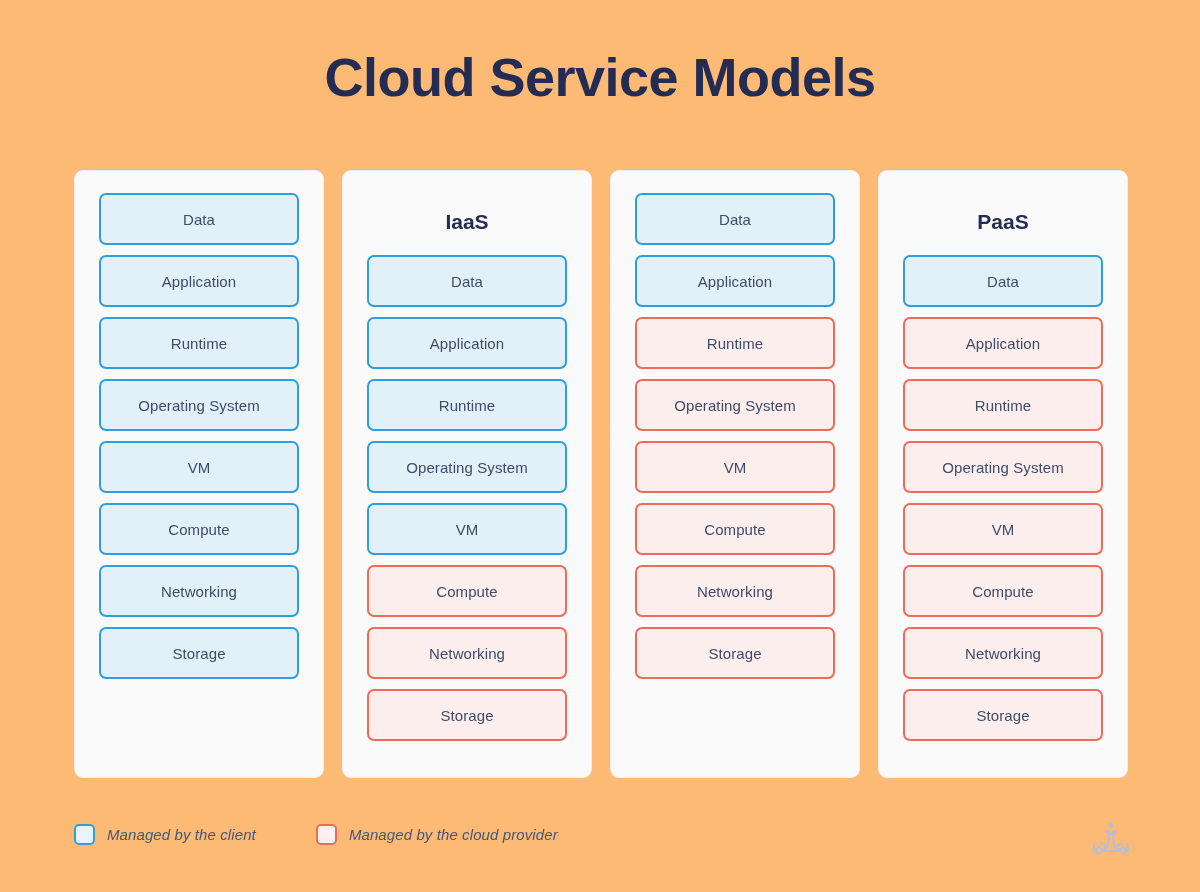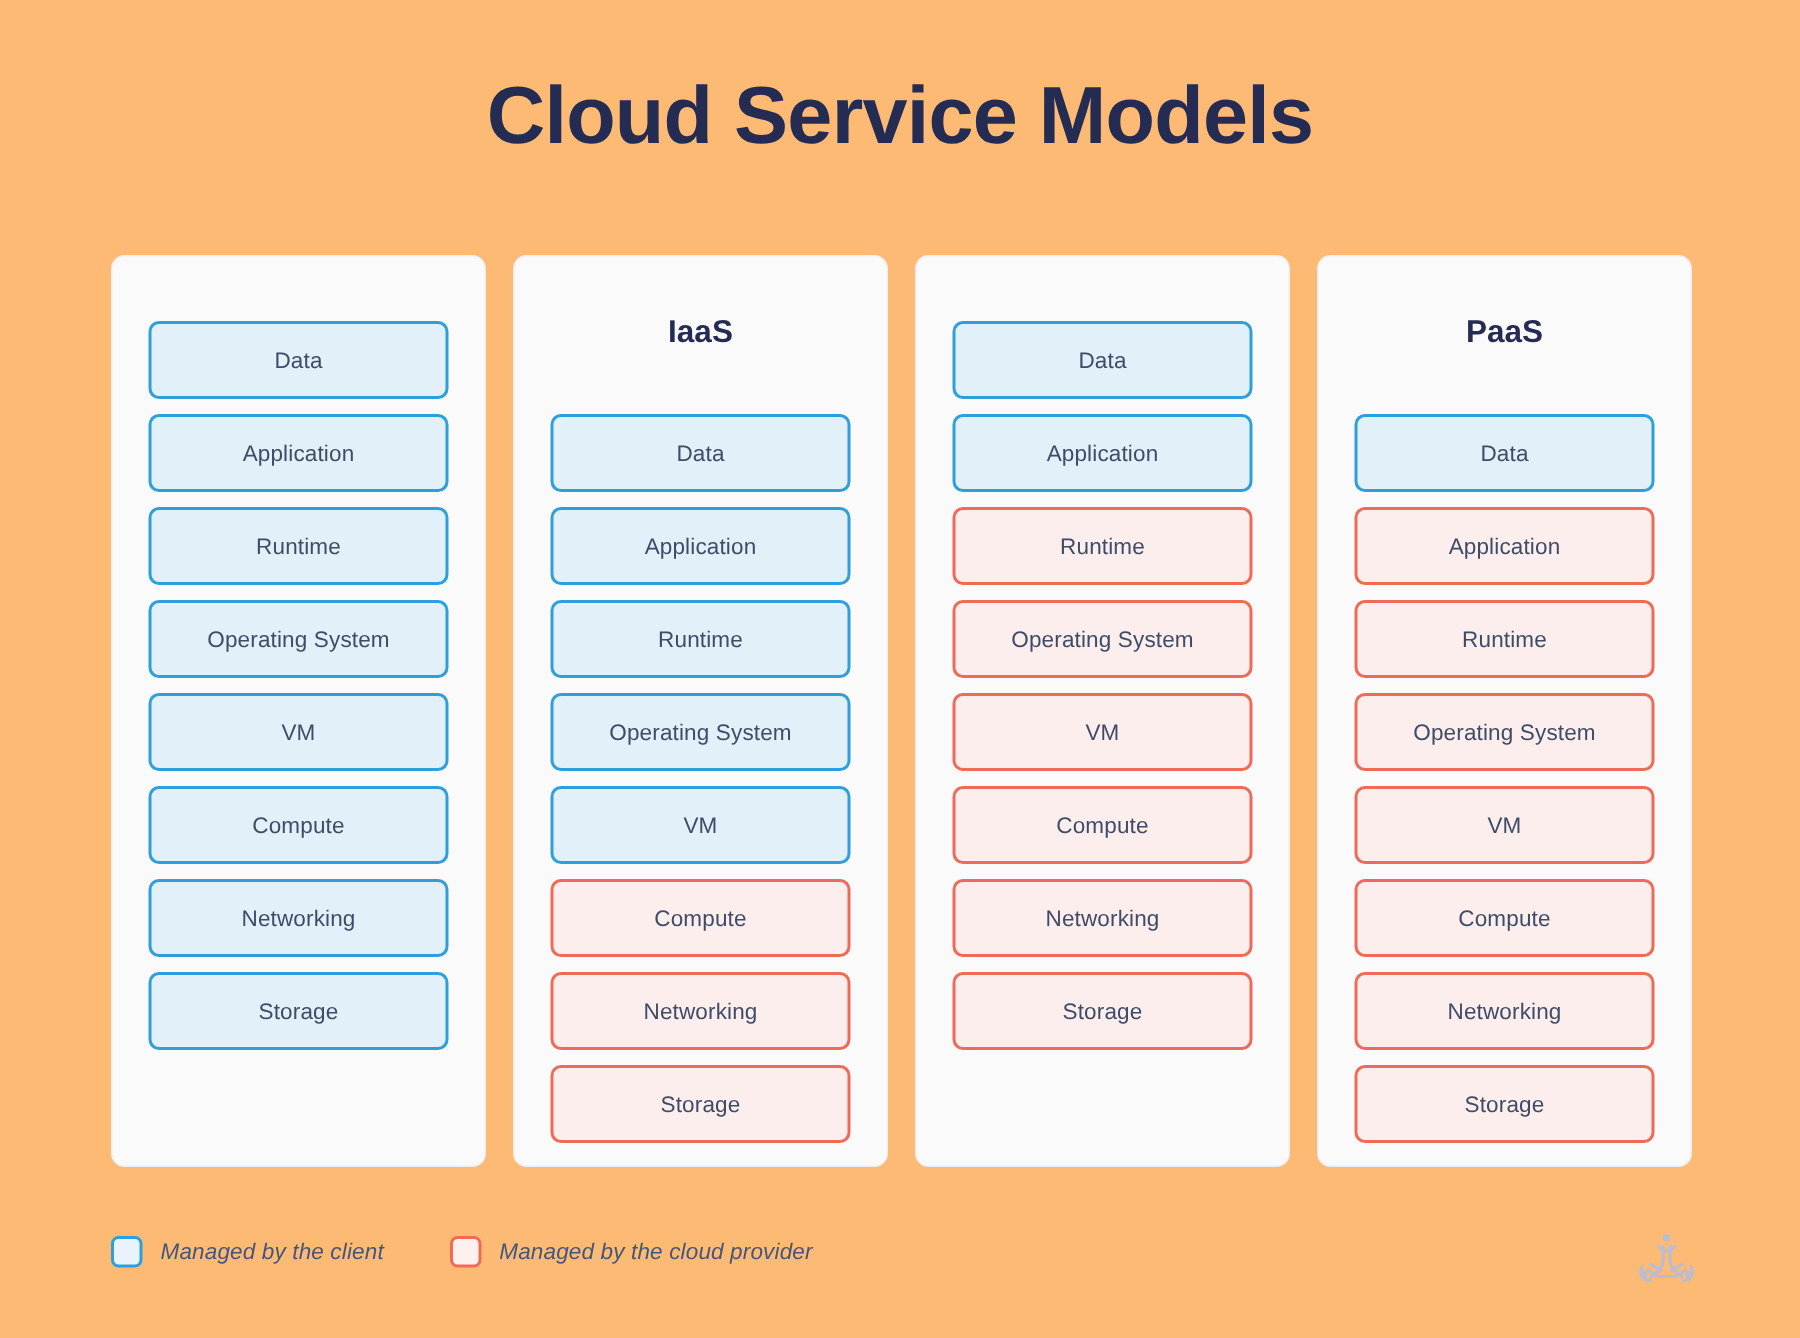--- a/index.html
+++ b/index.html
@@ -63,21 +63,21 @@
     text-align: center;
     line-height: 1.32;
     min-height: 62px;
     display: flex;
     align-items: center;
     justify-content: center;
     padding: 0 4px;
   }
 
   .layers {
-    margin-top: 23px;
+    margin-top: 2px;
     display: flex;
     flex-direction: column;
     gap: 10px;
     flex: 1;
   }
 
   .layer {
     height: 52px;
     border-radius: 7px;
     display: flex;
@@ -99,21 +99,21 @@
     border: 2px solid #ef6b58;
   }
 
   
   .legend {
     position: absolute;
     left: 74px;
     top: 824px;
     display: flex;
     align-items: center;
-    gap: 44px;
+    gap: 60px;
   }
 
   .legend-item {
     display: flex;
     align-items: center;
     gap: 12px;
   }
 
   .swatch {
     width: 21px;

